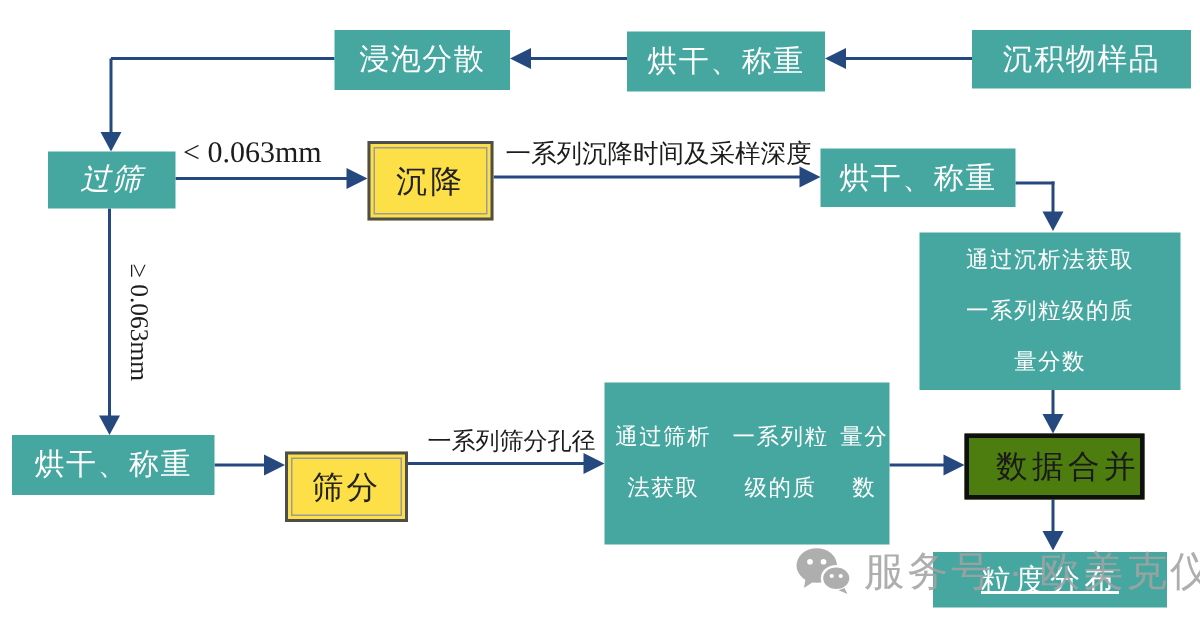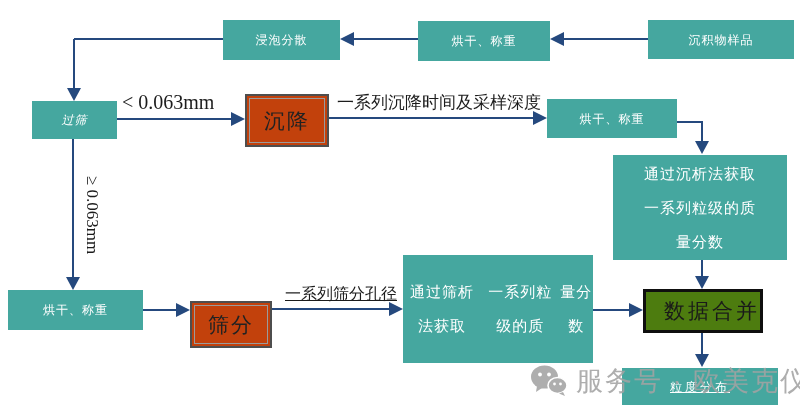--- a/index.html
+++ b/index.html
@@ -12,29 +12,29 @@
   html,body{margin:0;padding:0;}
   body{background:#ffffff;font-family:"Liberation Sans","DejaVu Sans",sans-serif;}
   #canvas{position:relative;width:800px;height:414px;background:#ffffff;overflow:hidden;}
 
   .tnode{
     position:absolute;
     background:var(--node-fill);
     color:#ffffff;
     display:flex;align-items:center;justify-content:center;
     text-align:center;
-    font-size:12px;
+    font-size:20px;
     letter-spacing:1px;
     line-height:34px;
   }
   .tnode.small{font-size:15px;}
 
   .wbox{
     position:absolute;
-    background:#c2410c;
+    background:#fde047;
     border:2px solid var(--white-box-border);
     padding:2px;
     box-sizing:border-box;
   }
   .wbox-inner{
     width:100%;height:100%;
     border:1px solid #9b9b9b;
     box-sizing:border-box;
     display:flex;align-items:center;justify-content:center;
     font-family:"Liberation Serif","DejaVu Serif",serif;
@@ -113,21 +113,21 @@
   <div class="ah ah-down" style="left:695px;top:276px;"></div>
   <div class="ah ah-down" style="left:66px;top:277px;"></div>
   <div class="ah ah-right" style="left:176px;top:303px;"></div>
   <div class="ah ah-right" style="left:389px;top:302px;"></div>
   <div class="ah ah-right" style="left:629px;top:303px;"></div>
   <div class="ah ah-down" style="left:695px;top:354px;"></div>
 
   <div class="elabel" style="left:122px;top:91px;font-size:20px;">&lt; 0.063mm</div>
   <div class="elabel rot" style="left:32px;top:205px;width:120px;font-size:17px;">≥ 0.063mm</div>
   <div class="elabel" style="left:337px;top:91px;font-size:17px;">一系列沉降时间及采样深度</div>
-  <div class="elabel" style="left:285px;top:284px;font-size:16px;text-decoration:underline;">一系列筛分孔径</div>
+  <div class="elabel" style="left:285px;top:284px;font-size:16px;">一系列筛分孔径</div>
 
   <div class="tnode" style="left:223px;top:20px;width:117px;height:40px;">
     <span>浸泡分散</span>
   </div>
 
   <div class="tnode" style="left:418px;top:21px;width:132px;height:40px;">
     <span>烘干、称重</span>
   </div>
 
   <div class="tnode" style="left:648px;top:20px;width:146px;height:39px;">

